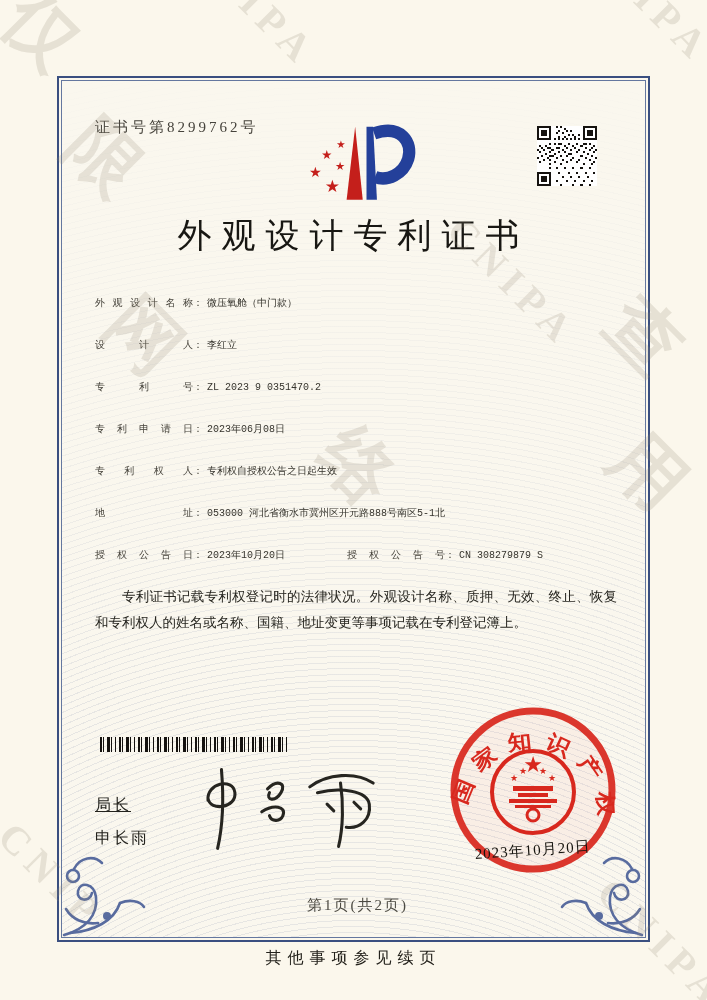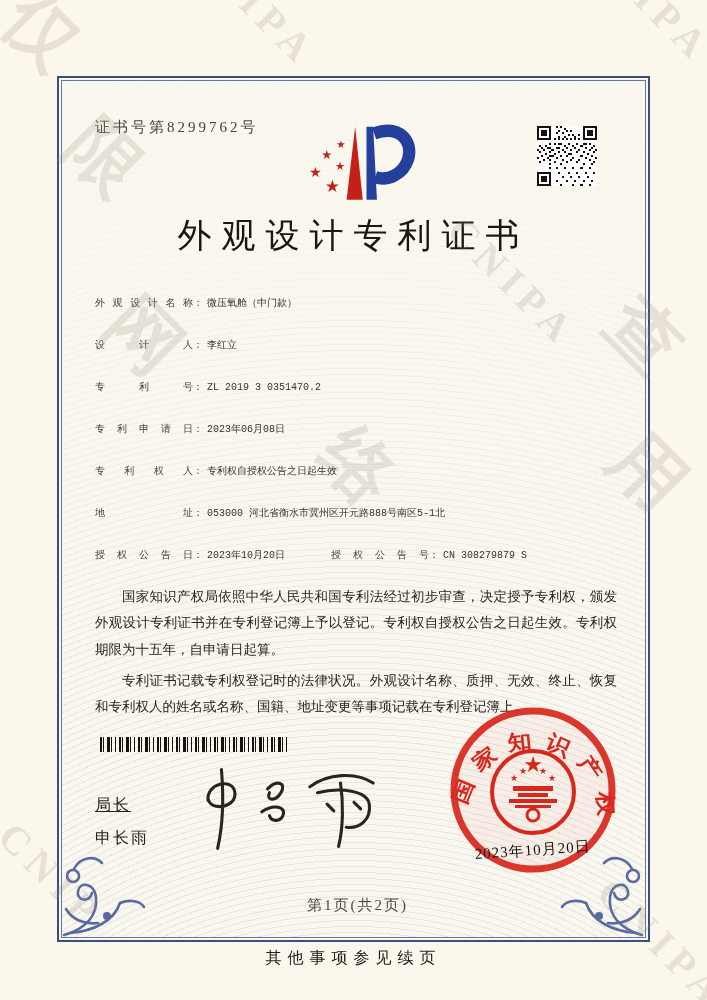--- a/index.html
+++ b/index.html
@@ -41,21 +41,21 @@
   .logo{left:287px;top:110px;width:142px;height:98px;}
   .qr{left:537px;top:126px;width:60px;height:60px;}
   .title{left:0;right:0;top:213px;text-align:center;font-size:34px;font-weight:400;
          letter-spacing:10px;color:#181713;}
   .fields{left:95px;top:296px;width:522px;font-size:10px;color:#3a382f;font-family:Liberation Mono, monospace;}
   .frow{height:42px;white-space:nowrap;}
   .flabel{display:inline-block;width:98px;text-align:justify;text-align-last:justify;
           vertical-align:top;color:#45423a;}
   .fcolon{color:#45423a;}
   .fvalue{margin-left:4px;color:#35332c;}
-  .fpair2{display:inline-block;margin-left:40px;}
+  .fpair2{display:inline-block;margin-left:56px;}
   .paras{left:95px;top:584px;width:522px;font-size:13.5px;line-height:1.95;
          color:#26251f;text-align:justify;}
   .paras p{margin:0 0 5px 0;text-indent:2em;}
   .barcode{left:100px;top:737px;width:187px;height:15px;
     background:repeating-linear-gradient(90deg,
       #15120f 0 2px,transparent 2px 3px,
       #15120f 3px 4px,transparent 4px 7px,
       #15120f 7px 10px,transparent 10px 11px,
       #15120f 11px 12px,transparent 12px 15px,
       #15120f 15px 16px,transparent 16px 19px);}
@@ -166,41 +166,40 @@
 <div class="abs title">外观设计专利证书</div>
 
 <div class="abs fields">
   <div class="frow">
     <span class="flabel">外观设计名称</span><span class="fcolon">：</span><span class="fvalue">微压氧舱（中门款）</span>
   </div>
   <div class="frow">
     <span class="flabel">设计人</span><span class="fcolon">：</span><span class="fvalue">李红立</span>
   </div>
   <div class="frow">
-    <span class="flabel">专利号</span><span class="fcolon">：</span><span class="fvalue">ZL 2019 3 0351470.2</span>
+    <span class="flabel">专利号</span><span class="fcolon">：</span><span class="fvalue">ZL 2023 9 0351470.2</span>
   </div>
   <div class="frow">
     <span class="flabel">专利申请日</span><span class="fcolon">：</span><span class="fvalue">2023年06月08日</span>
   </div>
   <div class="frow">
     <span class="flabel">专利权人</span><span class="fcolon">：</span><span class="fvalue">专利权自授权公告之日起生效</span>
   </div>
   <div class="frow">
     <span class="flabel">地址</span><span class="fcolon">：</span><span class="fvalue">053000 河北省衡水市冀州区开元路888号南区5-1北</span>
   </div>
   <div class="frow">
     <span class="flabel">授权公告日</span><span class="fcolon">：</span><span class="fvalue">2023年10月20日</span>
     <span class="fpair2">
       <span class="flabel">授权公告号</span><span class="fcolon">：</span><span class="fvalue">CN 308279879 S</span>
     </span>
   </div>
 </div>
 
 <div class="abs paras">
-  <p>国家知识产权局依照中华人民共和国专利法经过初步审查，决定授予专利权，颁发外观设计专利证书并在专利登记簿上予以登记。专利权自授权公告之日起生效。专利权期限为十五年，自申请日起算。</p>
   <p>专利证书记载专利权登记时的法律状况。外观设计名称、质押、无效、终止、恢复和专利权人的姓名或名称、国籍、地址变更等事项记载在专利登记簿上。</p>
 </div>
 
 <div class="abs barcode"></div>
 
 <div class="abs sig-title">局长</div>
 <div class="abs sig-name">申长雨</div>
 <svg class="abs signature" viewBox="0 0 220 100">
   <g fill="none" stroke="#262520" stroke-width="3.2" stroke-linecap="round" stroke-linejoin="round">
     <path d="M22,42 C20,24 48,18 50,34 C52,50 24,54 22,40"></path>

